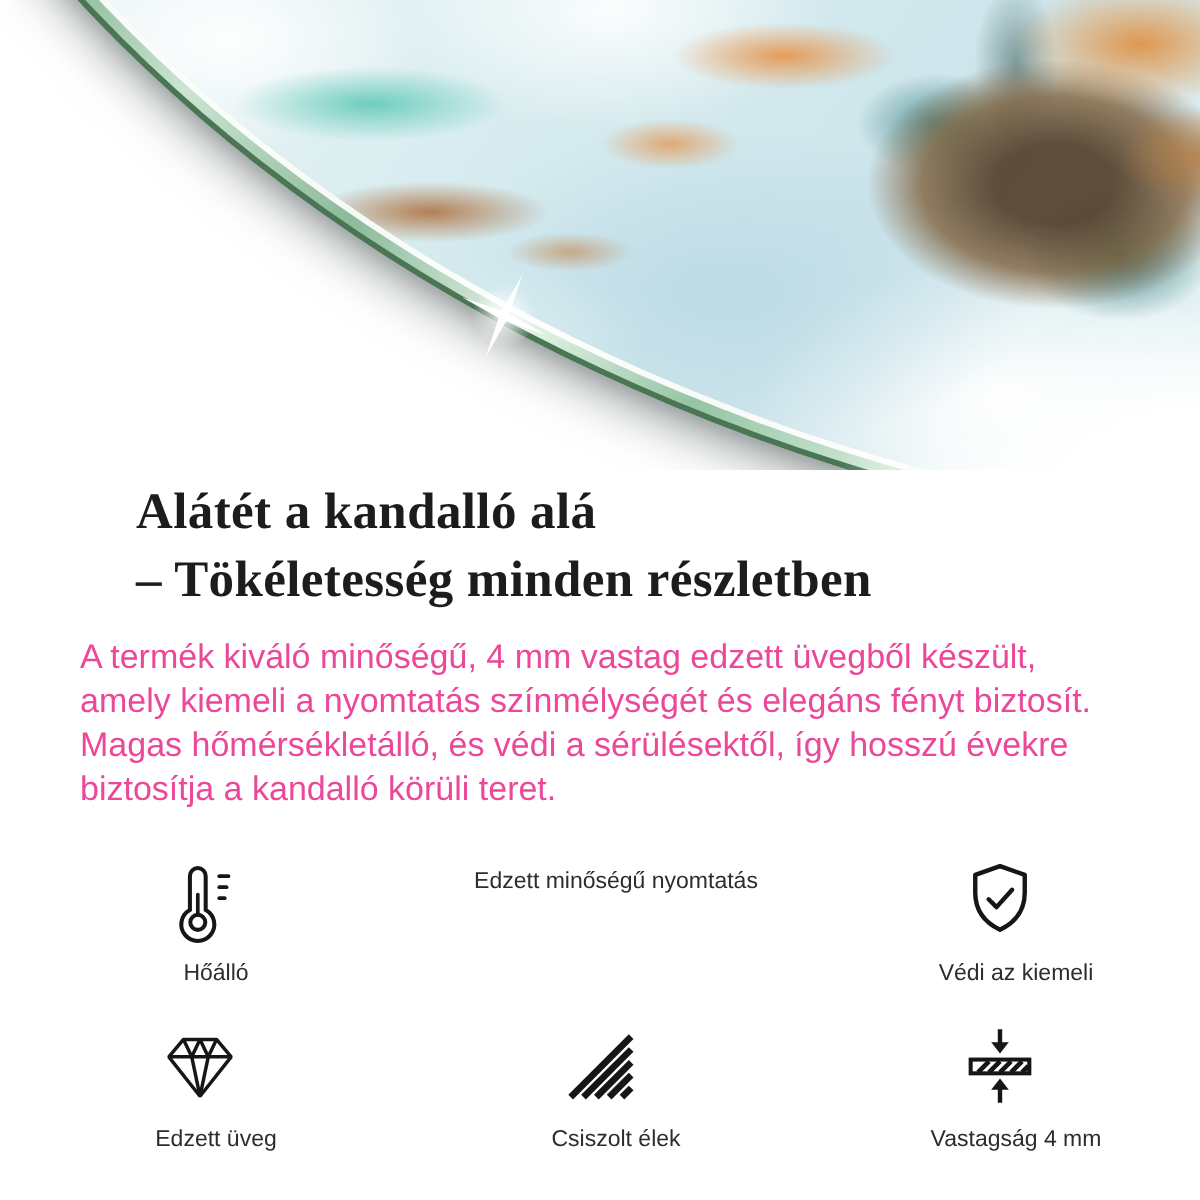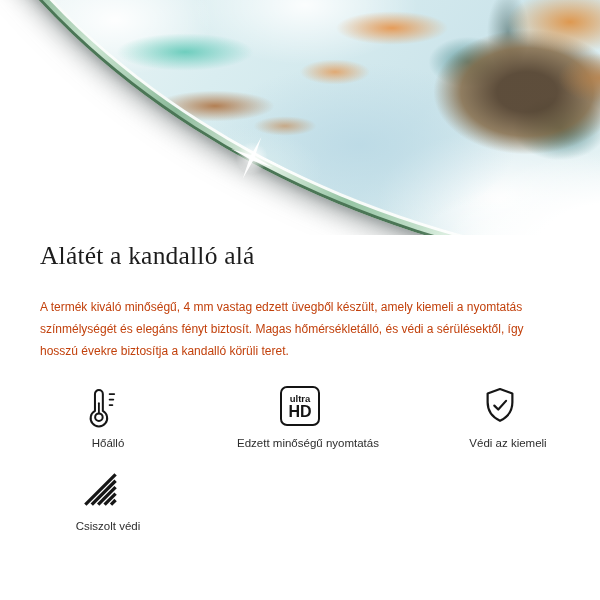--- a/index.html
+++ b/index.html
@@ -56,26 +56,26 @@
       radial-gradient(230px 130px at 618px 248px, #fff 35%, rgba(255,255,255,0) 75%),
       radial-gradient(140px 90px at 520px 250px, rgba(255,255,255,.85), rgba(255,255,255,0) 75%);
   }
   .sparkle { position:absolute; left:225px; top:131px; }
 
   
   .content { padding:0 40px; }
   .headline {
     margin-top:4px;
     font-family:"Liberation Serif","DejaVu Serif",serif;
-    font-size:25.5px; line-height:34px; font-weight:400;
-    color:#1c1c1c; letter-spacing:.2px;
+    font-size:25.5px; line-height:34px; font-weight:700;
+    color:#1c1c1c; letter-spacing:.2px;margin-left:28px;
   }
   .description {
-    margin-top:23px; width:512px;
-    font-size:12px; line-height:22px; color:#c2410c;
+    margin-top:11px; width:512px;
+    font-size:17px; line-height:22px; color:#ec4899;
   }
 
   
   .features {
     margin-top:21px; width:600px;
     display:grid; grid-template-columns:repeat(3,1fr); row-gap:17px;
   }
   .feature {
     display:flex; flex-direction:column; align-items:center;
   }
@@ -111,20 +111,21 @@
     <circle cx="27" cy="27" r="16" fill="url(#spg)"></circle>
     <g transform="rotate(24 27 27)">
       <path d="M27 4 L29 25 L50 27 L29 29 L27 50 L25 29 L4 27 L25 25 Z" fill="#ffffff" opacity=".95"></path>
     </g>
   </svg>
 </div>
 
 <div class="content">
   <div class="headline">
     <div>Alátét a kandalló alá</div>
+    <div>– Tökéletesség minden részletben</div>
   </div>
   <p class="description">A termék kiváló minőségű, 4 mm vastag edzett üvegből készült, amely kiemeli a nyomtatás színmélységét és elegáns fényt biztosít. Magas hőmérsékletálló, és védi a sérülésektől, így hosszú évekre biztosítja a kandalló körüli teret.</p>
 </div>
 
 <div class="features">
 
   <div class="feature">
     <div class="icon-wrap">
       <svg width="44" height="44" viewBox="0 0 48 48" fill="none" stroke="#161616" stroke-width="2.2" stroke-linecap="round">
         <g transform="translate(-1.5 0)">
@@ -134,47 +135,65 @@
           <path d="M36 11 h5" stroke-width="2"></path>
           <path d="M36 17 h4" stroke-width="2"></path>
           <path d="M36 23 h3" stroke-width="2"></path>
         </g>
       </svg>
     </div>
     <div class="feature-label">Hőálló</div>
   </div>
 
   <div class="feature">
-    <div class="icon-wrap">
-      <div class="uhd-box">
-        <span class="uhd-top">ultra</span>
-        <span class="uhd-bottom">HD</span>
-      </div>
-    </div>
     <div class="feature-label">Edzett minőségű nyomtatás</div>
   </div>
 
   <div class="feature">
     <div class="icon-wrap">
       <svg width="44" height="44" viewBox="0 0 48 48" fill="none" stroke="#161616" stroke-width="2.4" stroke-linecap="round" stroke-linejoin="round">
         <path d="M24 5.5 L37.5 10.3 V20 c0 9.8 -5.6 16.4 -13.5 20.2 C16.1 36.4 10.5 29.8 10.5 20 V10.3 Z"></path>
         <path d="M17.8 23.6 l4.3 4.3 L30.6 18.4"></path>
       </svg>
     </div>
     <div class="feature-label">Védi az kiemeli</div>
   </div>
 
+  <div class="feature">
+    <div class="icon-wrap">
+      <svg width="44" height="44" viewBox="0 0 48 48" fill="none" stroke="#161616" stroke-width="1.9" stroke-linejoin="bevel">
+        <path d="M15 9.5 H33 L41 19 L24 40.5 L7 19 Z"></path>
+        <path d="M7 19 H41"></path>
+        <path d="M15 9.5 L19.5 19 L24 9.5 L28.5 19 L33 9.5"></path>
+        <path d="M19.5 19 L24 40.5 L28.5 19"></path>
+      </svg>
+    </div>
+    <div class="feature-label">Edzett üveg</div>
+  </div>
 
   <div class="feature">
     <div class="icon-wrap">
       <svg width="44" height="44" viewBox="0 0 48 48" fill="none" stroke="#161616" stroke-width="3.6">
         <path d="M8 41 L41 8"></path>
         <path d="M15 41 L41 15"></path>
         <path d="M22 41 L41 22"></path>
         <path d="M29 41 L41 29"></path>
         <path d="M36 41 L41 36"></path>
       </svg>
     </div>
-    <div class="feature-label">Csiszolt védi</div>
+    <div class="feature-label">Csiszolt élek</div>
   </div>
 
+  <div class="feature">
+    <div class="icon-wrap">
+      <svg width="44" height="44" viewBox="0 0 48 48">
+        <g fill="none" stroke="#161616">
+          <rect x="8" y="20.5" width="32" height="7.5" stroke-width="2.2"></rect>
+          <path d="M12 27.5 L18 21.5 M18 27.5 L24 21.5 M24 27.5 L30 21.5 M30 27.5 L36 21.5 M36 27.5 L39.5 24" stroke-width="2.6"></path>
+        </g>
+        <path d="M22.8 4 h2.4 v7 h3.6 l-4.8 6.2 -4.8 -6.2 h3.6 Z" fill="#161616"></path>
+        <path d="M22.8 44 h2.4 v-7 h3.6 l-4.8 -6.2 -4.8 6.2 h3.6 Z" fill="#161616"></path>
+      </svg>
+    </div>
+    <div class="feature-label">Vastagság 4 mm</div>
+  </div>
 
 </div>
 
 </body></html>

